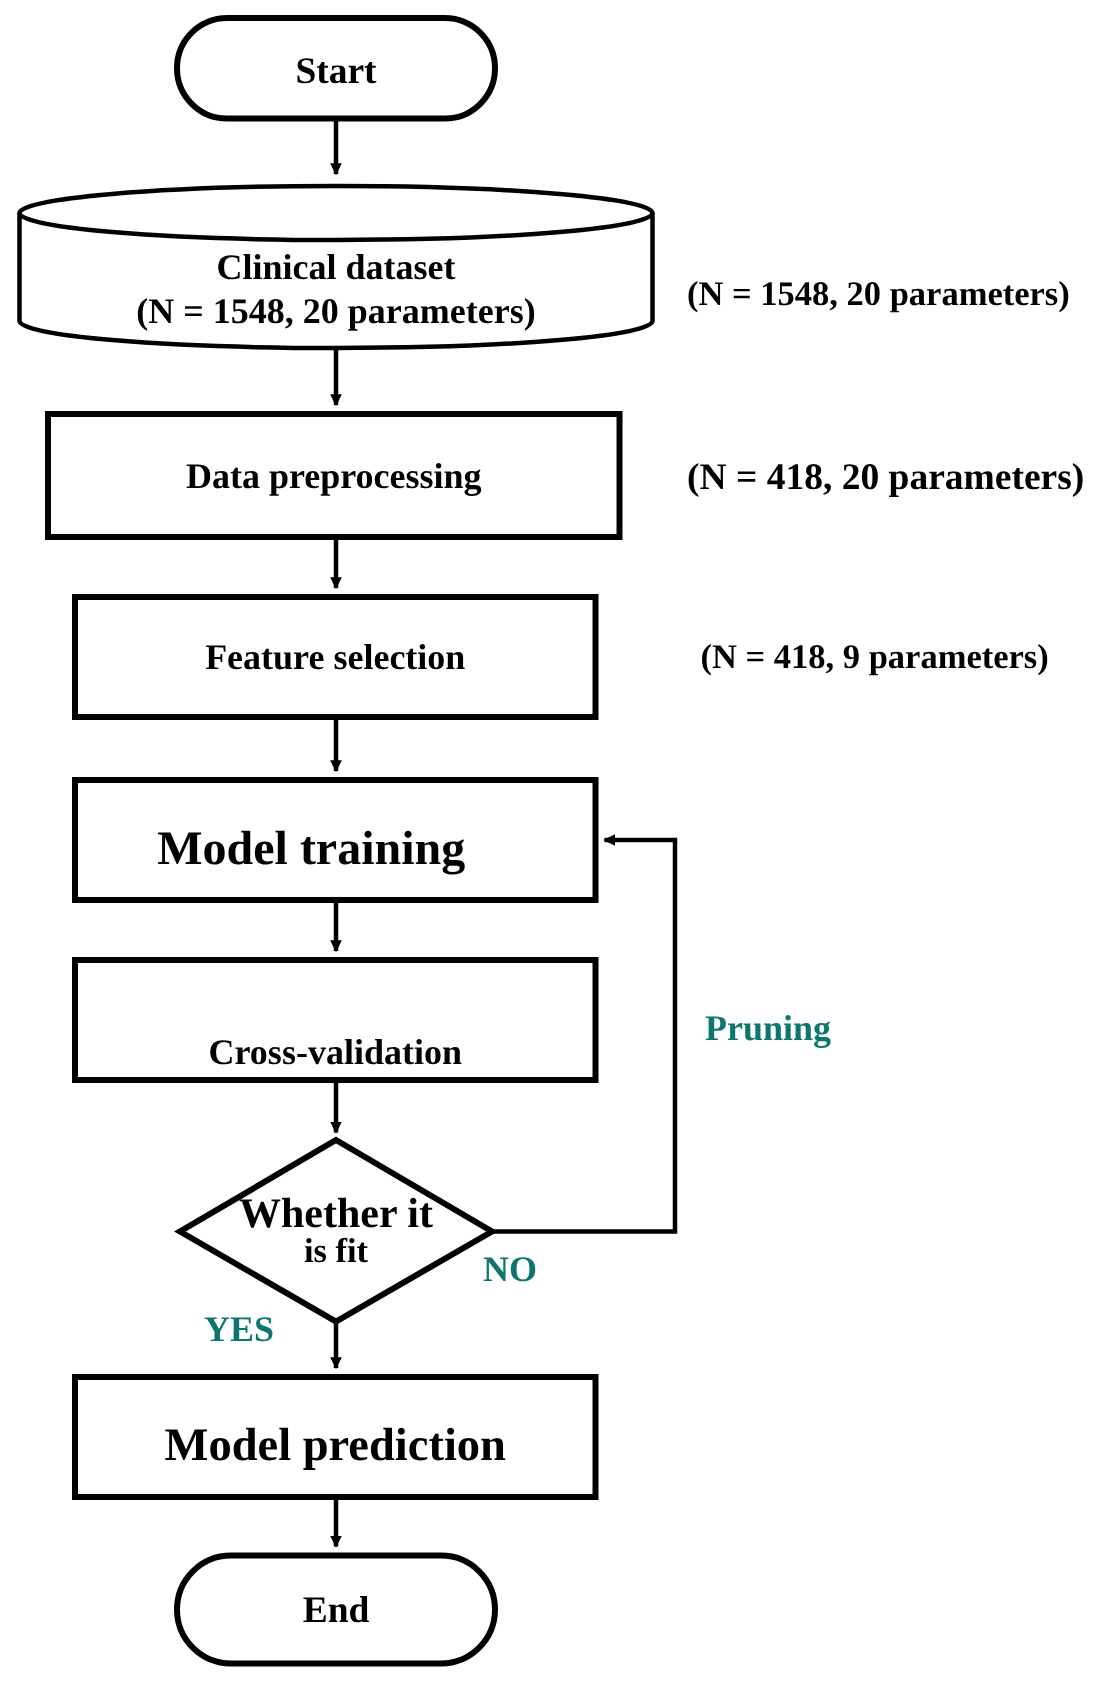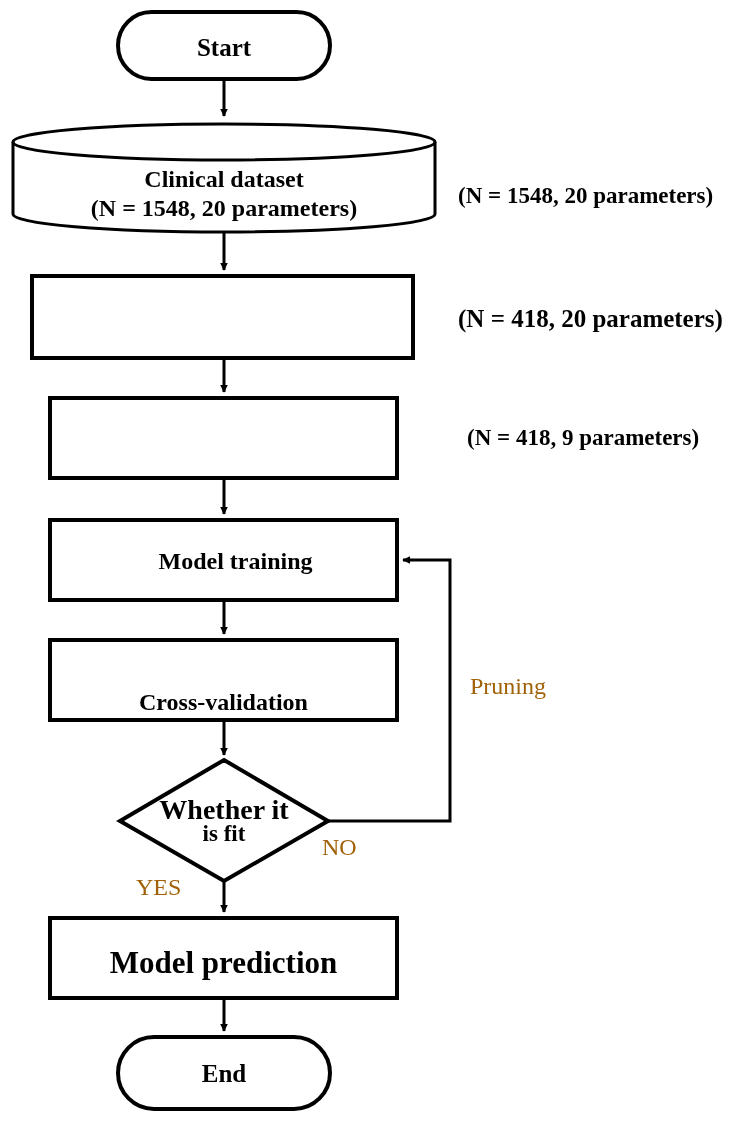--- a/index.html
+++ b/index.html
@@ -41,22 +41,22 @@
   }
   .annot {
     position: absolute;
     font-weight: bold;
     color: #000000;
     font-family: "Liberation Serif", "DejaVu Serif", serif;
     white-space: nowrap;
   }
   .edge-label {
     position: absolute;
-    font-weight: normal;
-    color: #a16207;
+    font-weight: bold;
+    color: #0f766e;
     font-family: "Liberation Serif", "DejaVu Serif", serif;
     white-space: nowrap;
   }
   .hit {
     position: absolute;
   }
 </style>
 </head>
 <body>
 
@@ -108,23 +108,25 @@
 
       <rect x="118" y="1037" width="212" height="72" rx="36" ry="36" fill="#ffffff" stroke="#000000" stroke-width="4"></rect>
     </g>
   </svg>
 
   <div class="node-label" style="left:118px; top:33px; width:212px; font-size:25px;">Start</div>
 
   <div class="node-label" style="left:24px; top:165px; width:400px; font-size:24px;">Clinical dataset</div>
   <div class="node-label" style="left:24px; top:194px; width:400px; font-size:24px;">(N = 1548, 20 parameters)</div>
 
+  <div class="node-label" style="left:32px; top:304px; width:381px; font-size:24px;">Data preprocessing</div>
 
+  <div class="node-label" style="left:50px; top:425px; width:347px; font-size:24px;">Feature selection</div>
 
-  <div class="node-label" style="left:62px; top:547px; width:347px; font-size:24px;">Model training</div>
+  <div class="node-label" style="left:34px; top:547px; width:347px; font-size:32px;">Model training</div>
 
   <div class="node-label" style="left:50px; top:688px; width:347px; font-size:24px;">Cross-validation</div>
 
   <div class="node-label" style="left:124px; top:793px; width:200px; font-size:28px;">Whether it</div>
   <div class="node-label" style="left:124px; top:820px; width:200px; font-size:23px;">is fit</div>
 
   <div class="node-label" style="left:50px; top:945px; width:347px; font-size:31px;">Model prediction</div>
 
   <div class="node-label" style="left:118px; top:1059px; width:212px; font-size:25px;">End</div>
 

